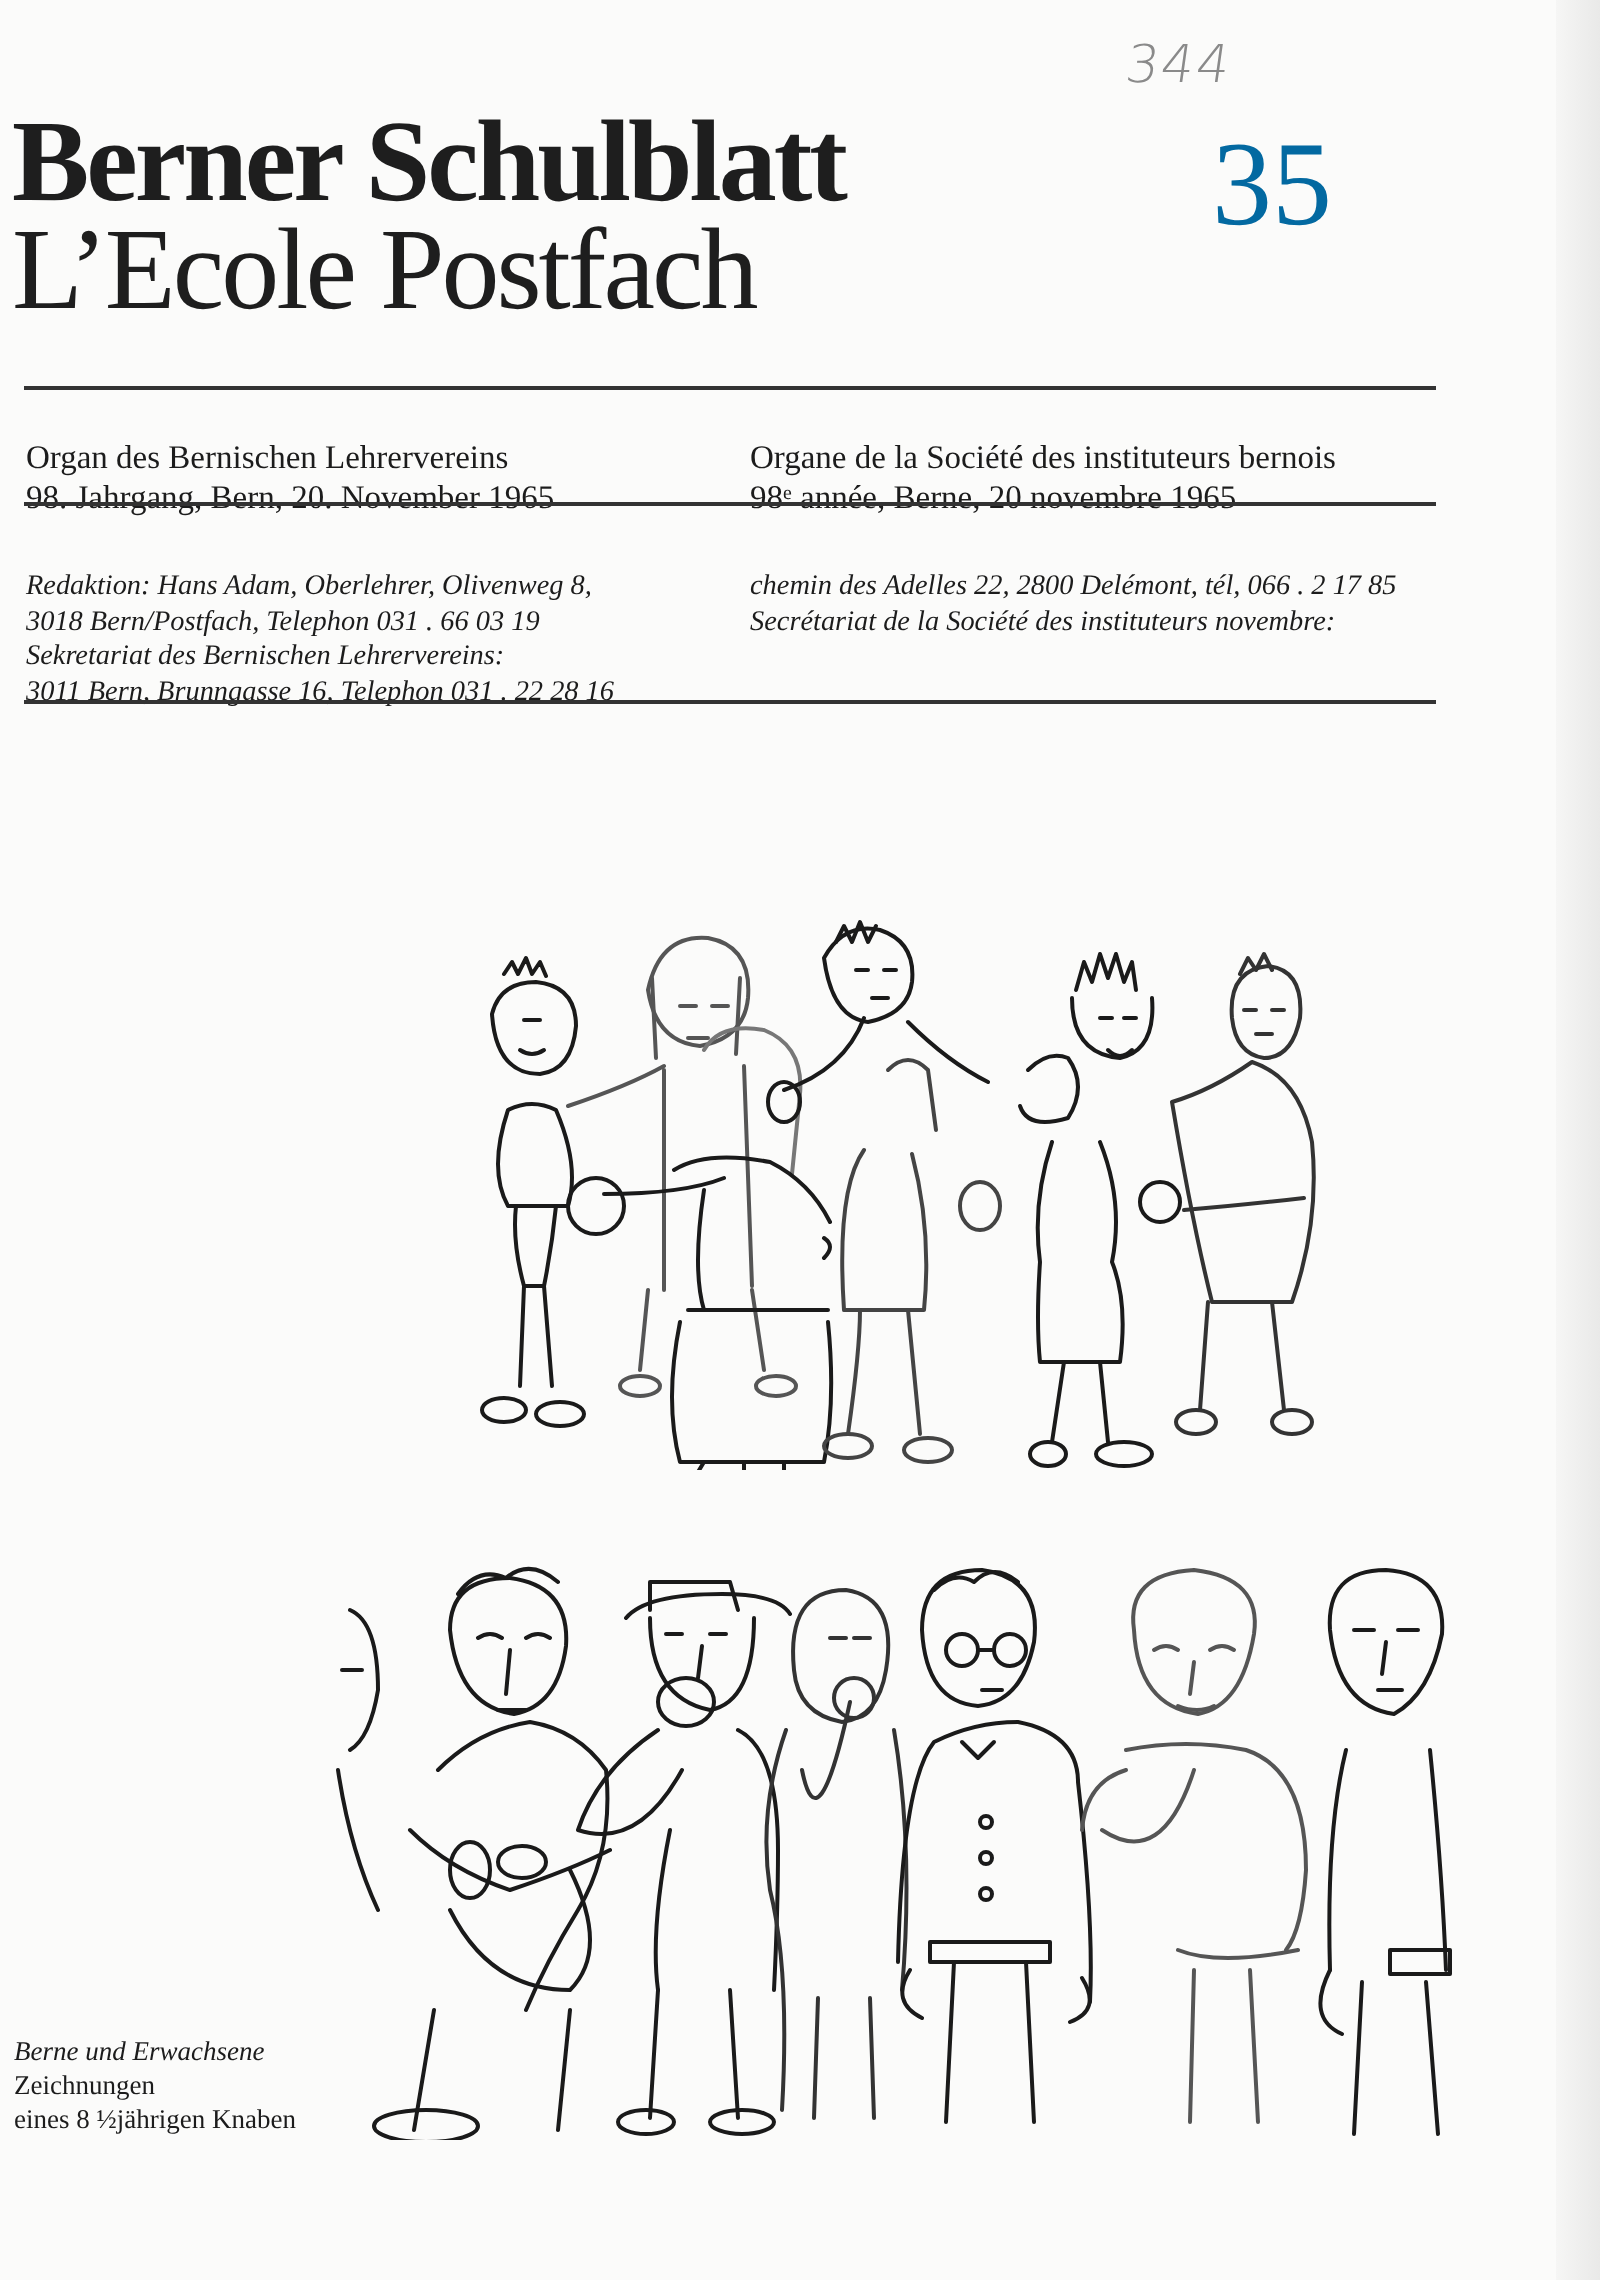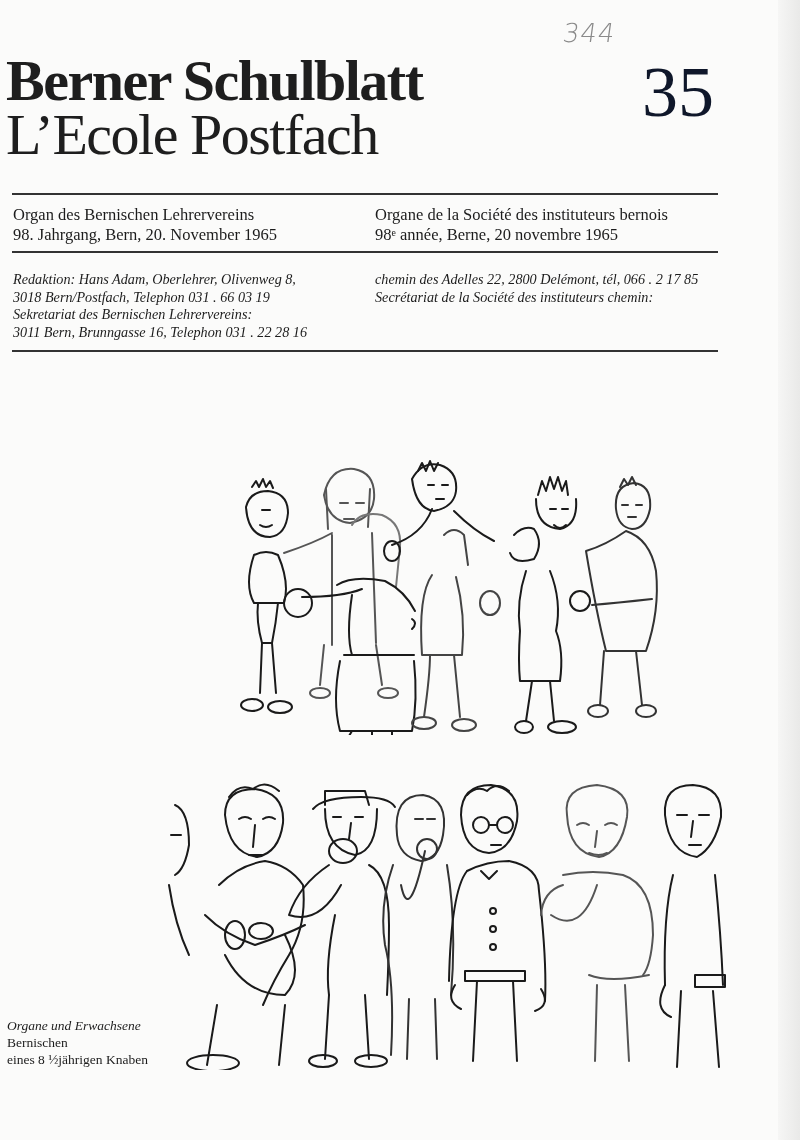--- a/index.html
+++ b/index.html
@@ -18,27 +18,27 @@
       font-family: "DejaVu Sans", sans-serif; font-size: 26px; color: #8a8a8a;
       font-weight: 300; letter-spacing: 1px; transform: skewX(-8deg);
     }
     .title {
       position: absolute; left: 6px; font-size: 58px; line-height: 58px;
       letter-spacing: -1.5px; color: #1e1e1e; white-space: nowrap;
     }
     .title-de { top: 52px; font-weight: bold; }
     .title-fr { top: 106px; }
     .issue-no {
-      position: absolute; left: 642px; top: 62px; font-size: 72px; line-height: 60px; color: #0f172a;
+      position: absolute; left: 606px; top: 62px; font-size: 60px; line-height: 60px; color: #0369a1;
     }
     .rule { position: absolute; left: 12px; width: 706px; height: 1.5px; background: #333; }
     .rule1 { top: 193px; }
     .rule2 { top: 251px; }
     .rule3 { top: 350px; }
-    .col { position: absolute; font-size: 15.5px; line-height: 18px; white-space: nowrap; }
+    .col { position: absolute; font-size: 15.5px; line-height: 18px; white-space: nowrap; margin-top: 14px; }
     .col-l { left: 13px; }
     .col-r { left: 375px; }
     .org { top: 205px; font-size: 16.5px; line-height: 20px; }
     .contact { top: 271px; font-size: 14.2px; line-height: 17.5px; font-style: italic; }
     .drawing { position: absolute; }
     .drawing svg { display: block; }
     .drawing-1 { left: 232px; top: 455px; width: 430px; height: 280px; }
     .drawing-2 { left: 165px; top: 775px; width: 565px; height: 295px; }
     .caption { position: absolute; left: 7px; top: 1017px; font-size: 13.5px; line-height: 17px; }
     .caption .italic { font-style: italic; }
@@ -69,21 +69,21 @@
 <div class="rule rule2"></div>
 
 <div class="col col-l contact">
   <div>Redaktion: Hans Adam, Oberlehrer, Olivenweg 8,</div>
   <div>3018 Bern/Postfach, Telephon 031 . 66 03 19</div>
   <div>Sekretariat des Bernischen Lehrervereins:</div>
   <div>3011 Bern, Brunngasse 16, Telephon 031 . 22 28 16</div>
 </div>
 <div class="col col-r contact">
   <div>chemin des Adelles 22, 2800 Delémont, tél, 066 . 2 17 85</div>
-  <div>Secrétariat de la Société des instituteurs chemin:</div>
+  <div>Secrétariat de la Société des instituteurs novembre:</div>
 </div>
 
 <div class="rule rule3"></div>
 
 <div class="drawing drawing-1">
   <svg width="430" height="280" viewBox="0 0 430 280" fill="none" stroke="#1a1a1a" stroke-width="2" stroke-linecap="round" stroke-linejoin="round">
 
     <g>
       <path d="M14 52 q4-16 22-16 q20 2 20 22 q-2 22-18 24 q-22 0-24-30z"></path>
       <path d="M20 32 l4-6 l3 6 l4-8 l3 8 l4-6 l3 7"></path>
@@ -229,16 +229,16 @@
       <path d="M512 40 h10 M534 40 h10 M528 46 l-2 16 M524 70 h12"></path>
       <path d="M508 100 q-10 40-8 110 M550 100 q6 60 8 110"></path>
       <path d="M530 200 h30 v12 h-30z"></path>
       <path d="M500 210 q-12 24 6 32"></path>
       <path d="M516 216 l-4 76 M548 216 l6 76"></path>
     </g>
   </svg>
 </div>
 
 <div class="caption">
-  <div class="italic">Organe und Erwachsene</div>
-  <div>Bernischen</div>
+  <div class="italic">Berne und Erwachsene</div>
+  <div>Zeichnungen</div>
   <div>eines 8 ½jährigen Knaben</div>
 </div>
 
 </body></html>

